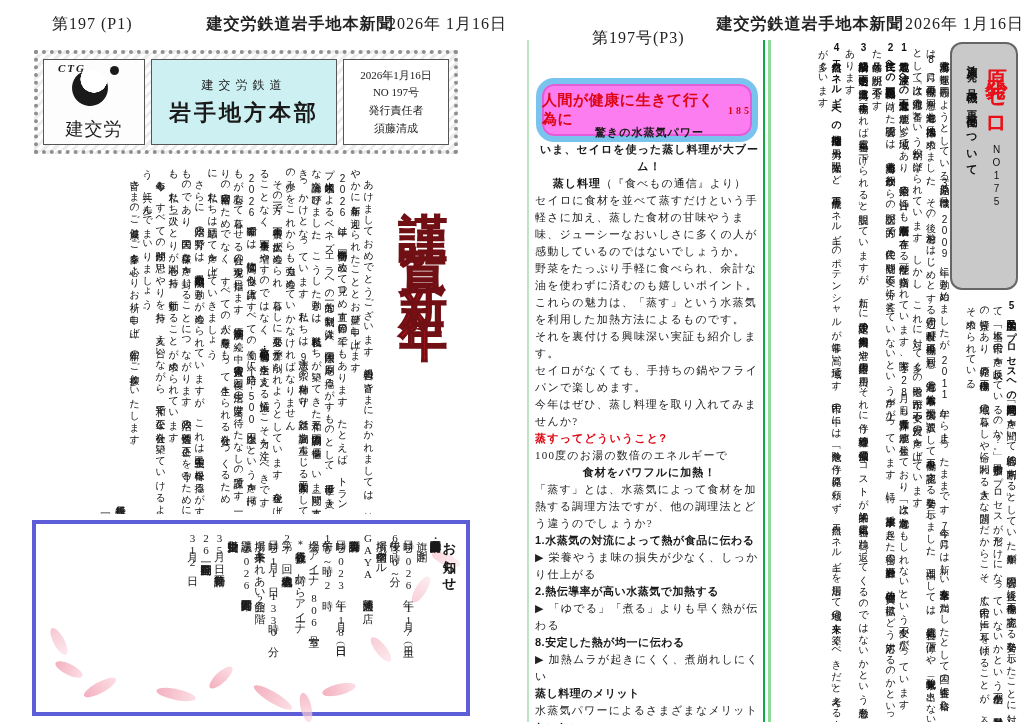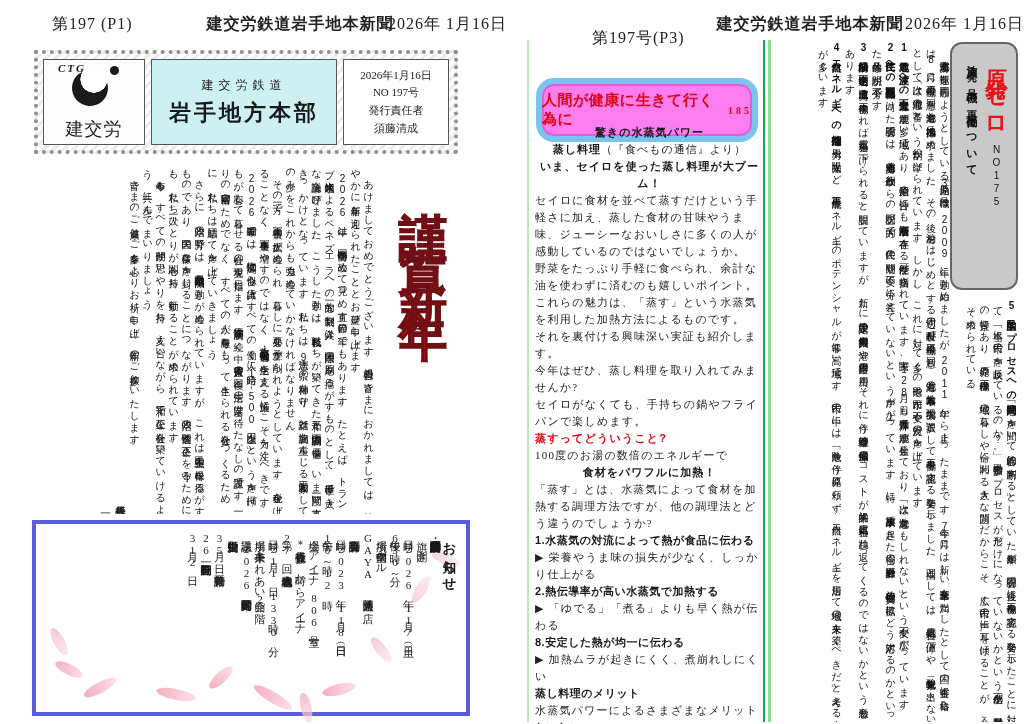--- a/index.html
+++ b/index.html
@@ -130,28 +130,28 @@
 <div class="abs gline1"></div>
 <div class="abs gline2"></div>
 
 <div class="abs banner">
   <span class="banner-main">人間が健康に生きて行く為に</span>
   <span class="banner-num">185</span>
 </div>
 
 <div class="abs steam">
   <div class="sc">驚きの水蒸気パワー</div>
+  <div class="sc">いま、セイロを使った蒸し料理が大ブーム！</div>
   <div class="sc"><span>蒸し料理</span><span class="norm">（『食べもの通信』より）</span></div>
-  <div class="sc">いま、セイロを使った蒸し料理が大ブーム！</div>
   <div class="spara">セイロに食材を並べて蒸すだけという手軽さに加え、蒸した食材の甘味やうま味、ジューシーなおいしさに多くの人が感動しているのではないでしょうか。</div>
   <div class="spara">野菜をたっぷり手軽に食べられ、余計な油を使わずに済むのも嬉しいポイント。</div>
   <div class="spara">これらの魅力は、「蒸す」という水蒸気を利用した加熱方法によるものです。</div>
   <div class="spara">それを裏付ける興味深い実証も紹介します。</div>
+  <div class="spara">セイロがなくても、手持ちの鍋やフライパンで楽しめます。</div>
   <div class="spara">今年はぜひ、蒸し料理を取り入れてみませんか?</div>
-  <div class="spara">セイロがなくても、手持ちの鍋やフライパンで楽しめます。</div>
   <div class="sred">蒸すってどういうこと?</div>
   <div class="spara">100度のお湯の数倍のエネルギーで</div>
   <div class="sc">食材をパワフルに加熱！</div>
   <div class="spara">「蒸す」とは、水蒸気によって食材を加熱する調理方法ですが、他の調理法とどう違うのでしょうか?</div>
   <div class="sbold">1.水蒸気の対流によって熱が食品に伝わる</div>
   <div class="spara">▶ 栄養やうま味の損失が少なく、しっかり仕上がる</div>
   <div class="sbold">2.熱伝導率が高い水蒸気で加熱する</div>
   <div class="spara">▶ 「ゆでる」「煮る」よりも早く熱が伝わる</div>
   <div class="sbold">8.安定した熱が均一に伝わる</div>
   <div class="spara">▶ 加熱ムラが起きにくく、煮崩れしにくい</div>

